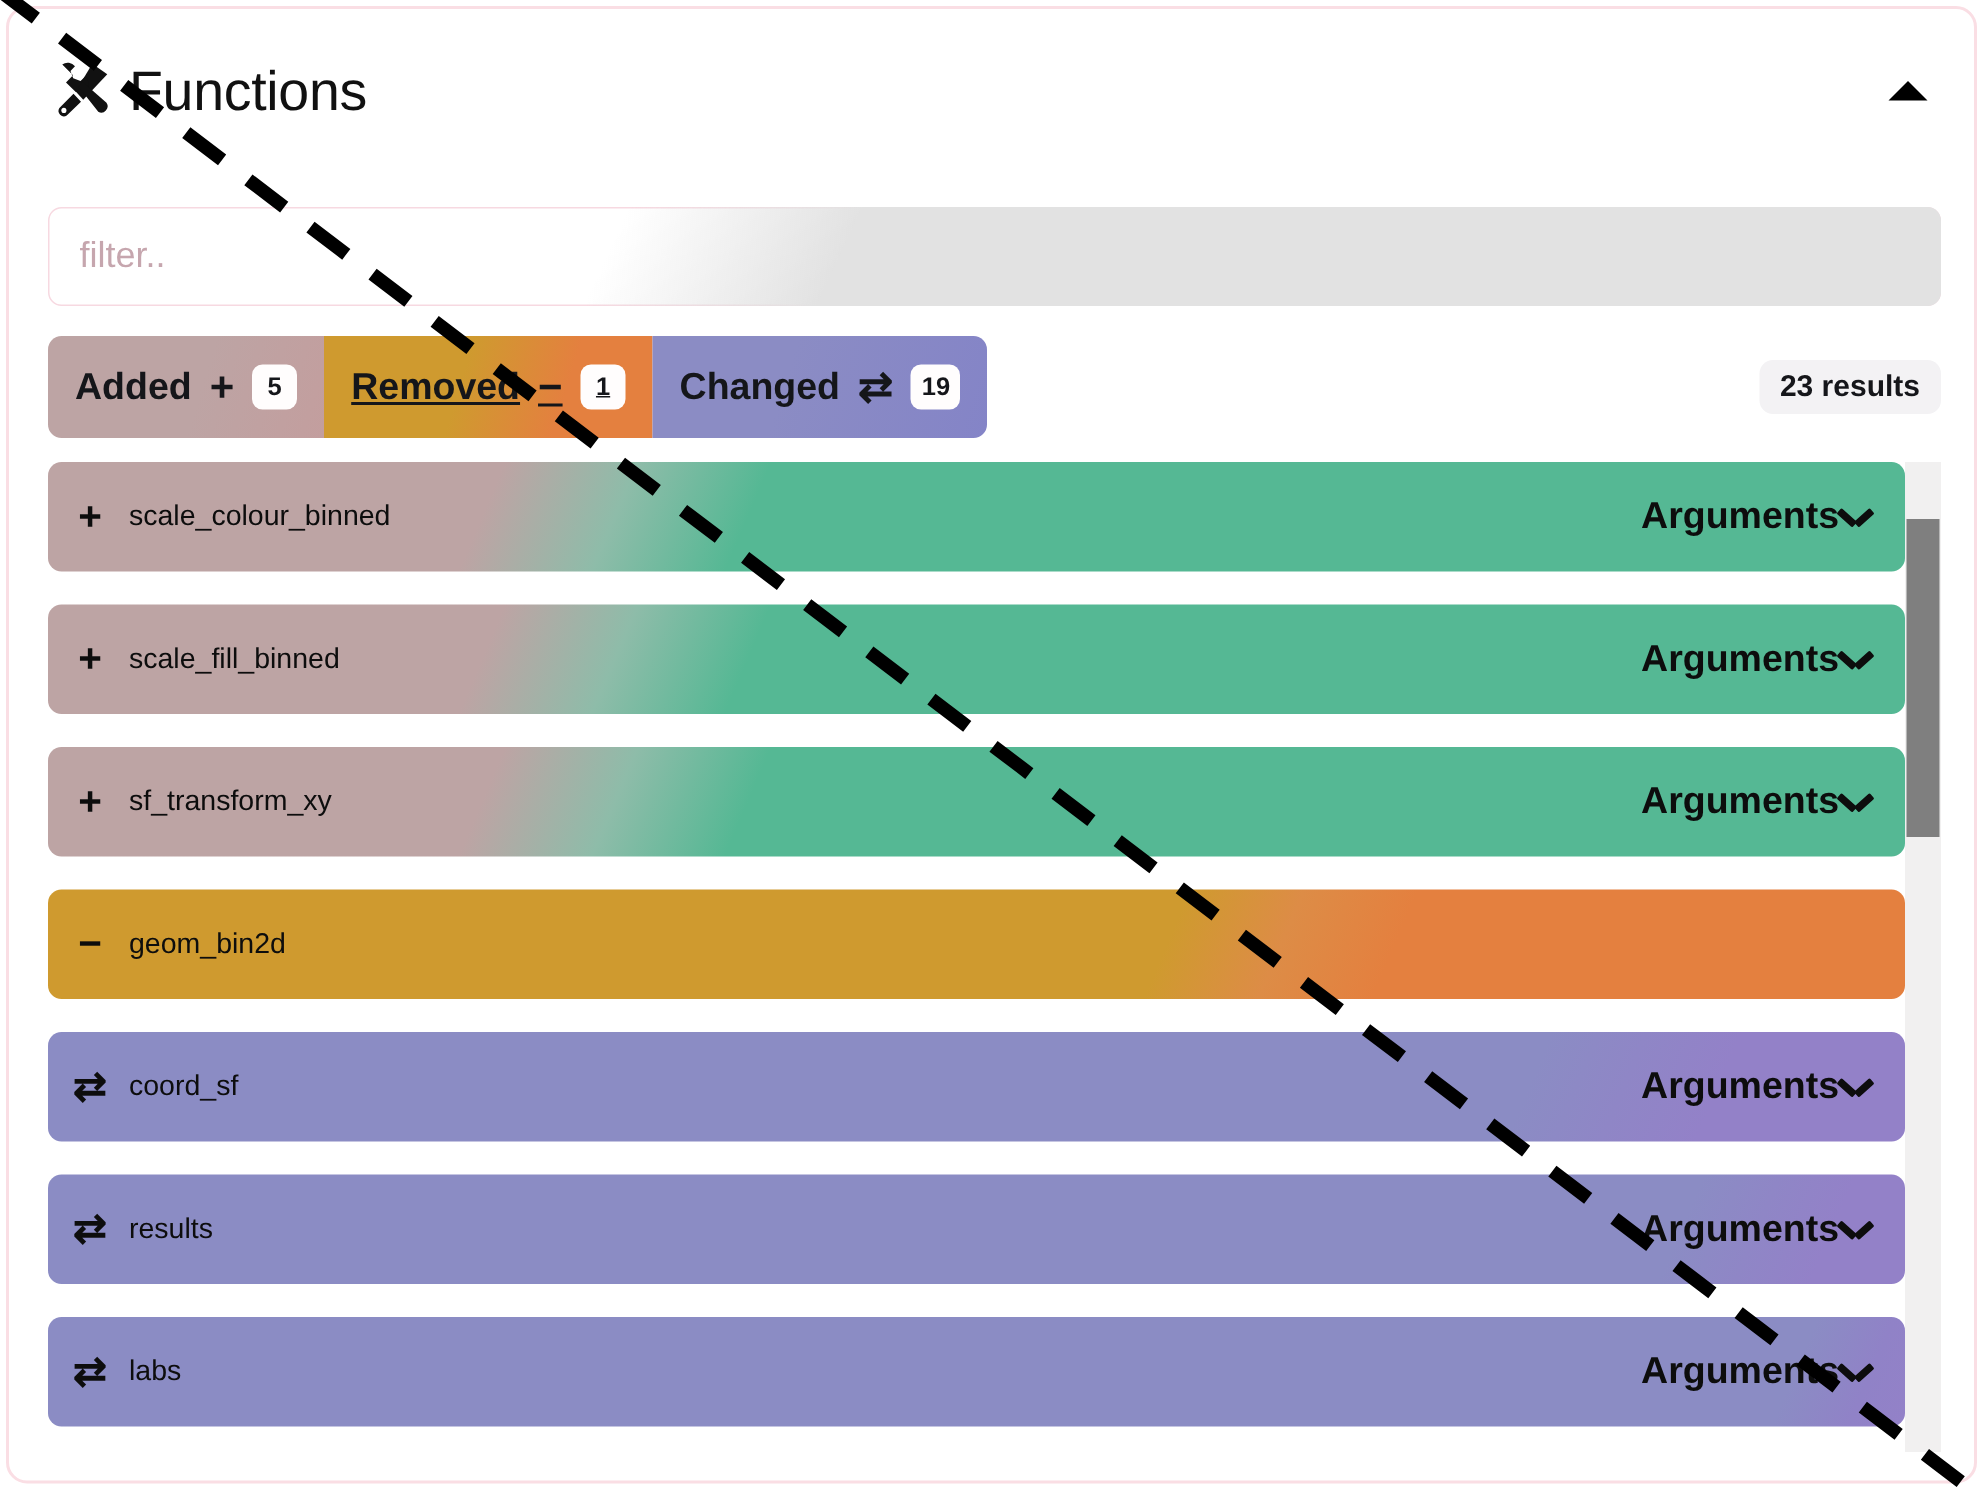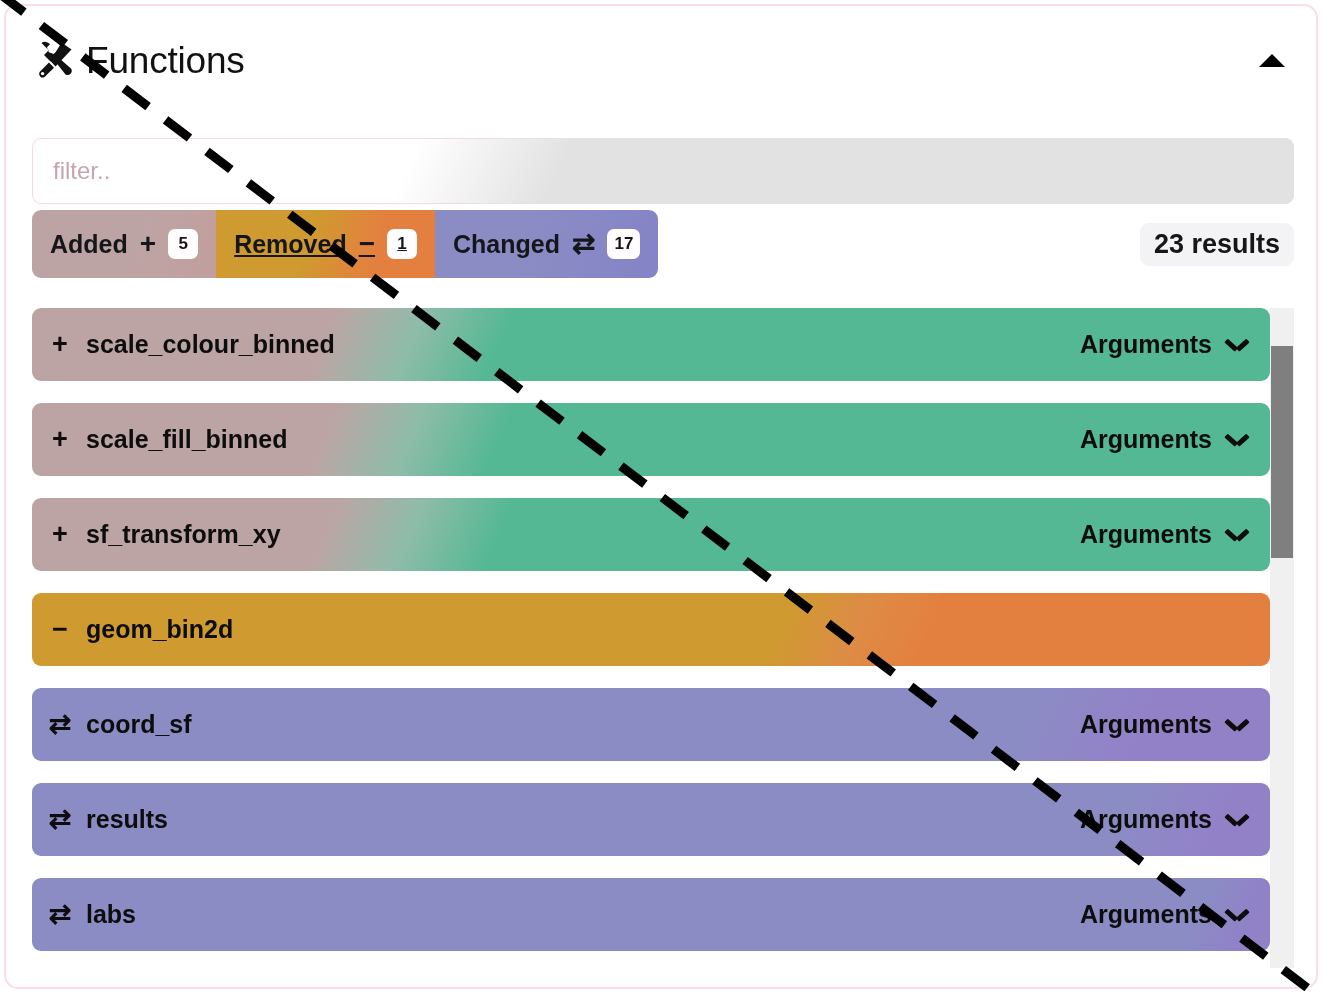--- a/index.html
+++ b/index.html
@@ -115,21 +115,21 @@
     border: 1px solid transparent;
     background:
       linear-gradient(#ffffff00, #ffffff00) padding-box,
       linear-gradient(115deg, rgba(247,217,225,0) 0%, rgba(247,217,225,0) 30%, rgba(226,226,226,1) 42%, rgba(226,226,226,1) 100%) border-box;
   }
 
   
   .controls-row {
     position: absolute;
     left: 26px;
-    top: 204px;
+    top: 218px;
     width: 1262px;
     height: 68px;
     display: flex;
     align-items: center;
   }
 
   .segmented {
     display: flex;
     border-radius: 9px;
     overflow: hidden;
@@ -170,21 +170,21 @@
     align-items: center;
     justify-content: center;
     padding: 0 7px;
   }
 
   .results-badge {
     margin-left: auto;
     background: #f3f2f4;
     color: #15161a;
     border-radius: 9px;
-    font-size: 27px;
+    font-size: 20px;
     font-weight: 700;
     padding: 8px 14px;
     line-height: 1;
   }
 
   
   .list-viewport {
     position: absolute;
     left: 26px;
     top: 302px;
@@ -238,31 +238,30 @@
   }
   .fn-sym {
     font-size: 27px;
     font-weight: 900;
     color: #0d0d0d;
     line-height: 1;
     width: 24px;
     text-align: center;
   }
   .fn-name {
-    font-size: 25px;
-    font-weight: 700;
+    font-size: 19px;
+    font-weight: 400;
     color: #0d0d0d;
     line-height: 1;
   }
 
   .fn-right {
     margin-left: auto;
     display: flex;
     align-items: center;
-    gap: 14px;
     z-index: 2;
   }
   .fn-args {
     font-size: 25px;
     font-weight: 700;
     color: #0d0d0d;
     line-height: 1;
   }
   .chev {
     width: 22px; height: 13px;
@@ -350,21 +349,21 @@
 
         <div class="seg-btn seg-removed">
           <span>Removed</span>
           <span class="seg-sym minus">−</span>
           <span class="count-pill">1</span>
         </div>
 
         <div class="seg-btn seg-changed">
           <span>Changed</span>
           <span class="seg-sym">⇄</span>
-          <span class="count-pill">17</span>
+          <span class="count-pill">19</span>
         </div>
 
       </div>
       <div class="results-badge">23 results</div>
     </div>
 
     <div class="list-viewport">
       <div class="scroll-track">
         <div class="scroll-thumb"></div>
       </div>

